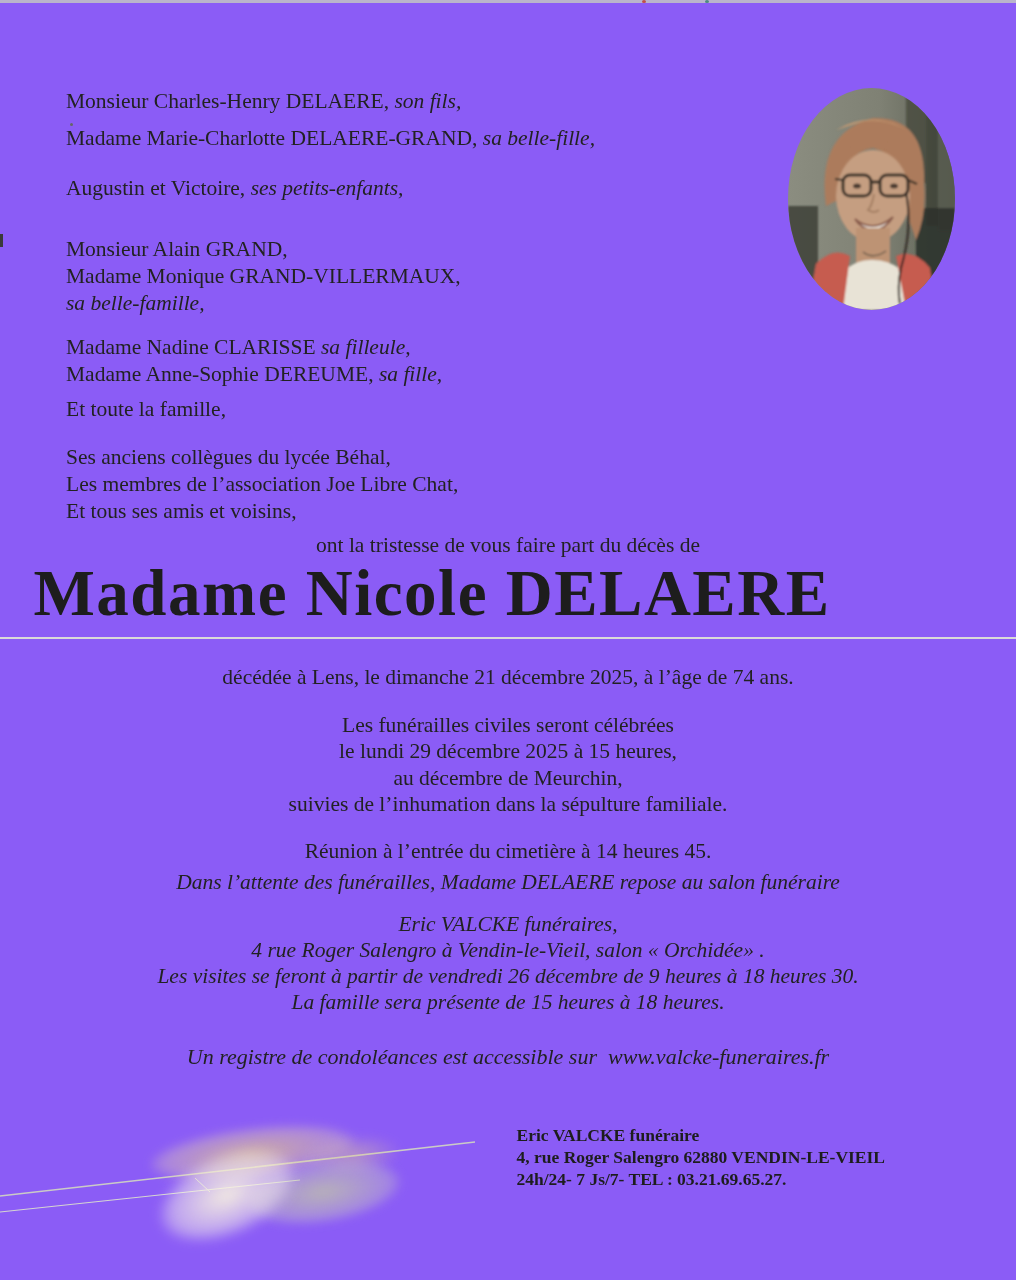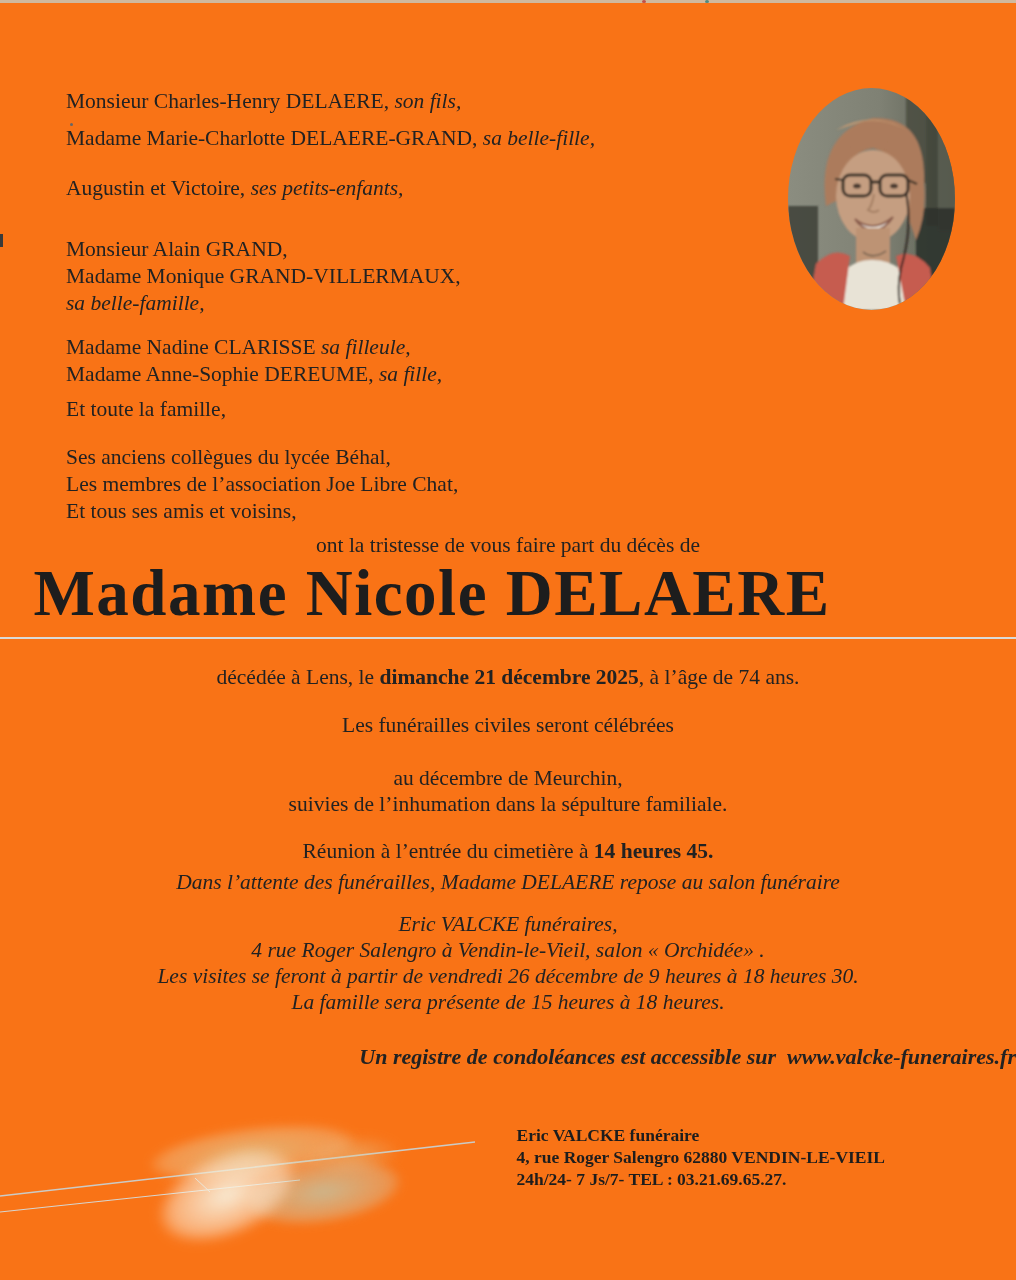--- a/index.html
+++ b/index.html
@@ -1,27 +1,27 @@
 <!DOCTYPE html>
 <html><head>
 <meta charset="utf-8">
 <style>
   * { margin:0; padding:0; box-sizing:border-box; }
   html,body { background:#ffffff; }
   .sheet {
     position:relative; width:1016px; height:1280px;
-    background:#f97316; overflow:hidden;
+    background:#8b5cf6; overflow:hidden;
     font-family:"Liberation Serif", serif;
     color:#222222;
   }
   .line { position:absolute; font-size:21.5px; white-space:nowrap; line-height:26px; }
   .left { left:66px; }
   .center { left:0; width:1016px; text-align:center; }
   .it { font-style:italic; }
-  .b { font-weight:bold;text-align:right; }
+  .b { font-weight:normal; }
   .deceased-title {
     position:absolute; left:0; width:864px; text-align:center;
     font-weight:bold; font-size:65px; letter-spacing:1.5px; color:#1d1d1d;
     white-space:nowrap;
   }
   .rule { position:absolute; left:0; width:1016px; height:2px; background:#dadad8; }
   .top-artifact { position:absolute; left:0; top:0; width:1016px; height:3px; background:#c6cac0; opacity:0.8; }
   .speck { position:absolute; border-radius:50%; }
   .footer-block {
     position:absolute; right:131px; top:1124px; 
@@ -70,20 +70,21 @@
   <div class="line left" style="top:444px"><span>Ses anciens collègues du lycée Béhal,</span></div>
   <div class="line left" style="top:498px"><span>Et tous ses amis et voisins,</span></div>
   <div class="line left" style="top:471px"><span>Les membres de l’association Joe Libre Chat,</span></div>
 
   <div class="line center" style="top:532px">ont la tristesse de vous faire part du décès de</div>
   <div class="deceased-title" style="top:556px">Madame Nicole DELAERE</div>
   <div class="rule" style="top:637px"></div>
   <div class="line center" style="top:664px"><span>décédée à Lens, le </span><span class="b">dimanche 21 décembre 2025</span><span>, à l’âge de 74 ans.</span></div>
 
   <div class="line center" style="top:712px">Les funérailles civiles seront célébrées</div>
+  <div class="line center" style="top:738px"><span class="b">le lundi 29 décembre 2025 à 15 heures</span><span>,</span></div>
   <div class="line center" style="top:765px">au décembre de Meurchin,</div>
   <div class="line center" style="top:791px">suivies de l’inhumation dans la sépulture familiale.</div>
   <div class="line center" style="top:838px"><span>Réunion à l’entrée du cimetière à </span><span class="b">14 heures 45.</span></div>
 
   <div class="line center it" style="top:869px">Dans l’attente des funérailles, Madame DELAERE repose au salon funéraire</div>
   <div class="line center it" style="top:911px">Eric VALCKE funéraires,</div>
   <div class="line center it" style="top:937px">4 rue Roger Salengro à Vendin-le-Vieil, salon « Orchidée» .</div>
   <div class="line center it" style="top:963px">Les visites se feront à partir de vendredi 26 décembre de 9 heures à 18 heures 30.</div>
   <div class="line center it" style="top:989px">La famille sera présente de 15 heures à 18 heures.</div>
 

